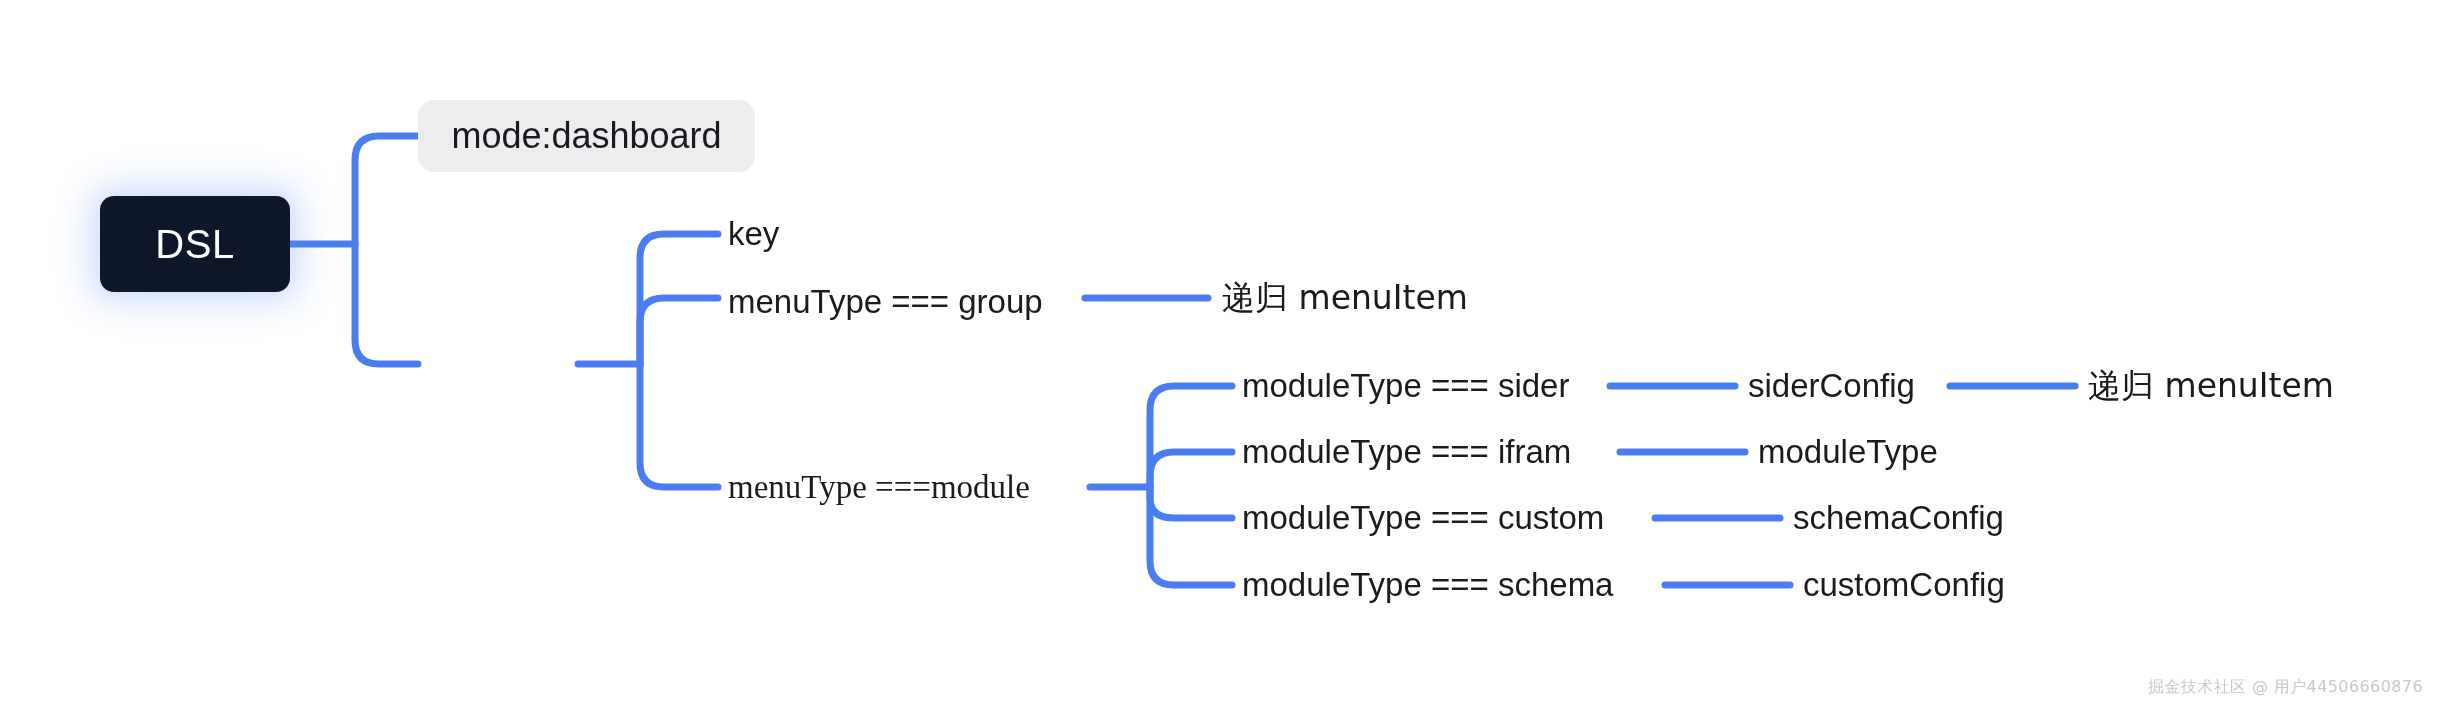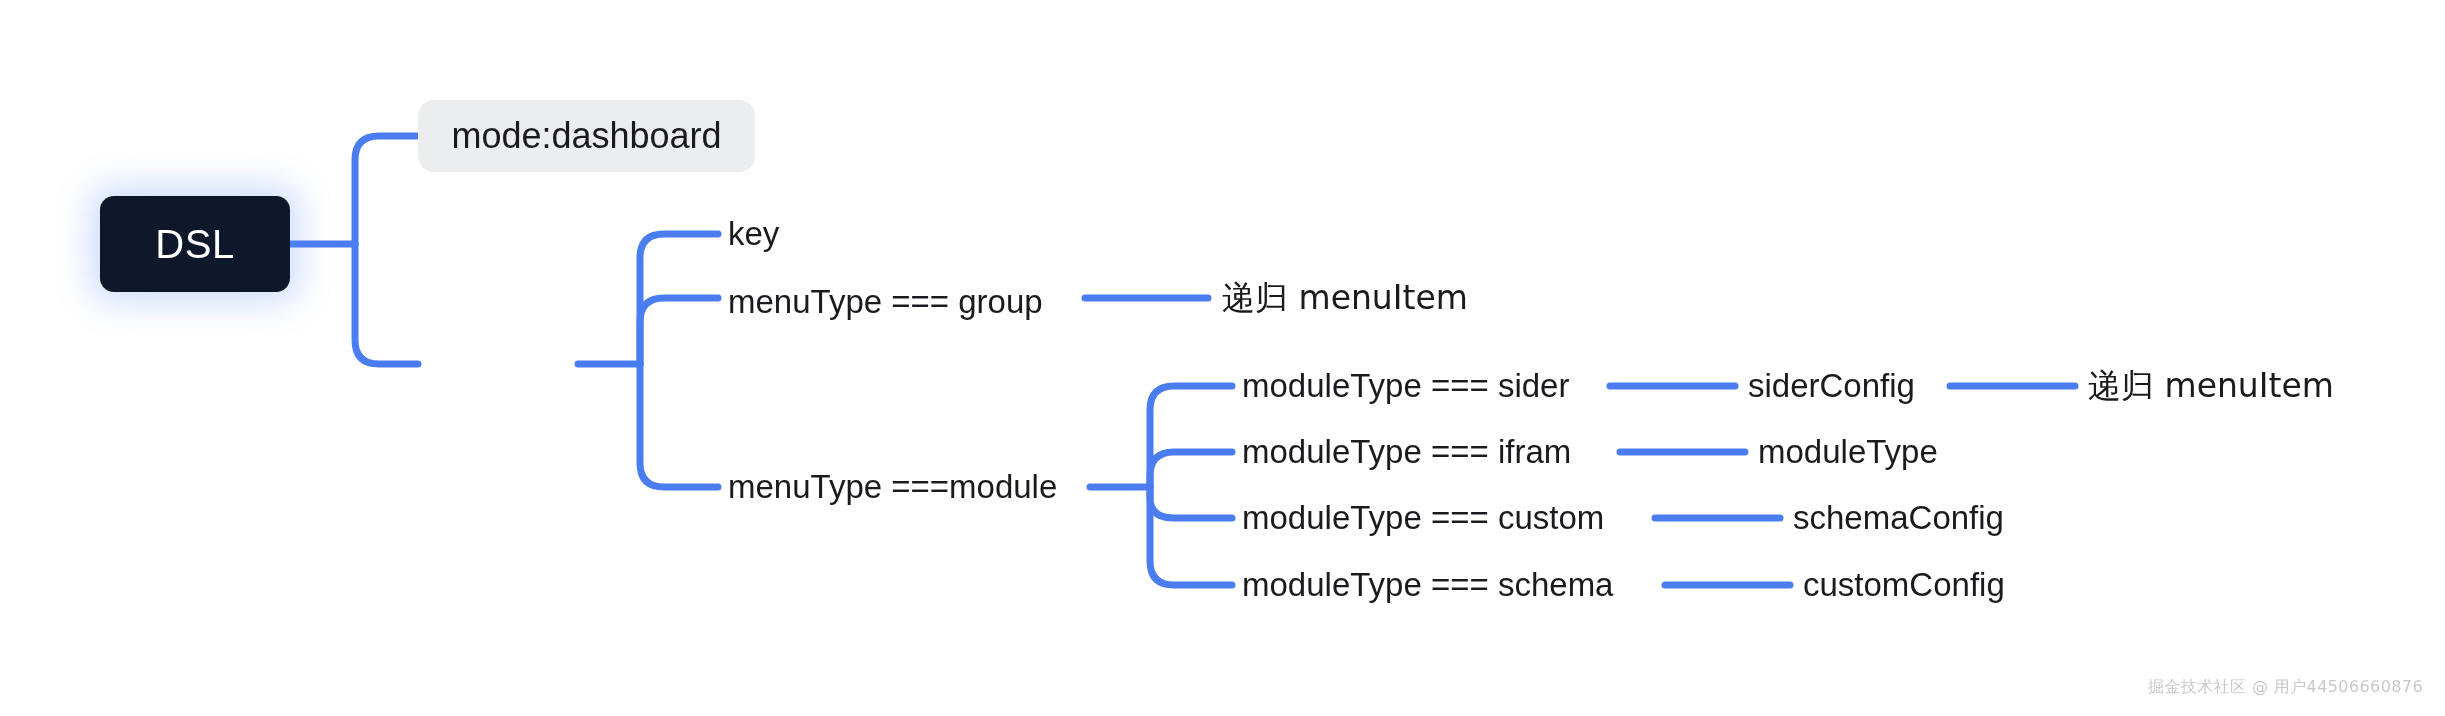--- a/index.html
+++ b/index.html
@@ -133,21 +133,21 @@
   </div>
 
   <div class="node node-text" style="left:728px; top:282px; height:40px;">
     <span>menuType === group</span>
   </div>
 
   <div class="node node-text node-cjk" style="left:1222px; top:278px; height:40px;">
     <span>递归 menuItem</span>
   </div>
 
-  <div class="node node-text" style="left:728px; top:467px; height:40px;">
+  <div class="node node-text" style="left:728px; top:467px; height:40px;font-family:Liberation Serif, serif;">
     <span>menuType ===module</span>
   </div>
 
   <div class="node node-text" style="left:1242px; top:366px; height:40px;">
     <span>moduleType === sider</span>
   </div>
 
   <div class="node node-text" style="left:1748px; top:366px; height:40px;">
     <span>siderConfig</span>
   </div>

